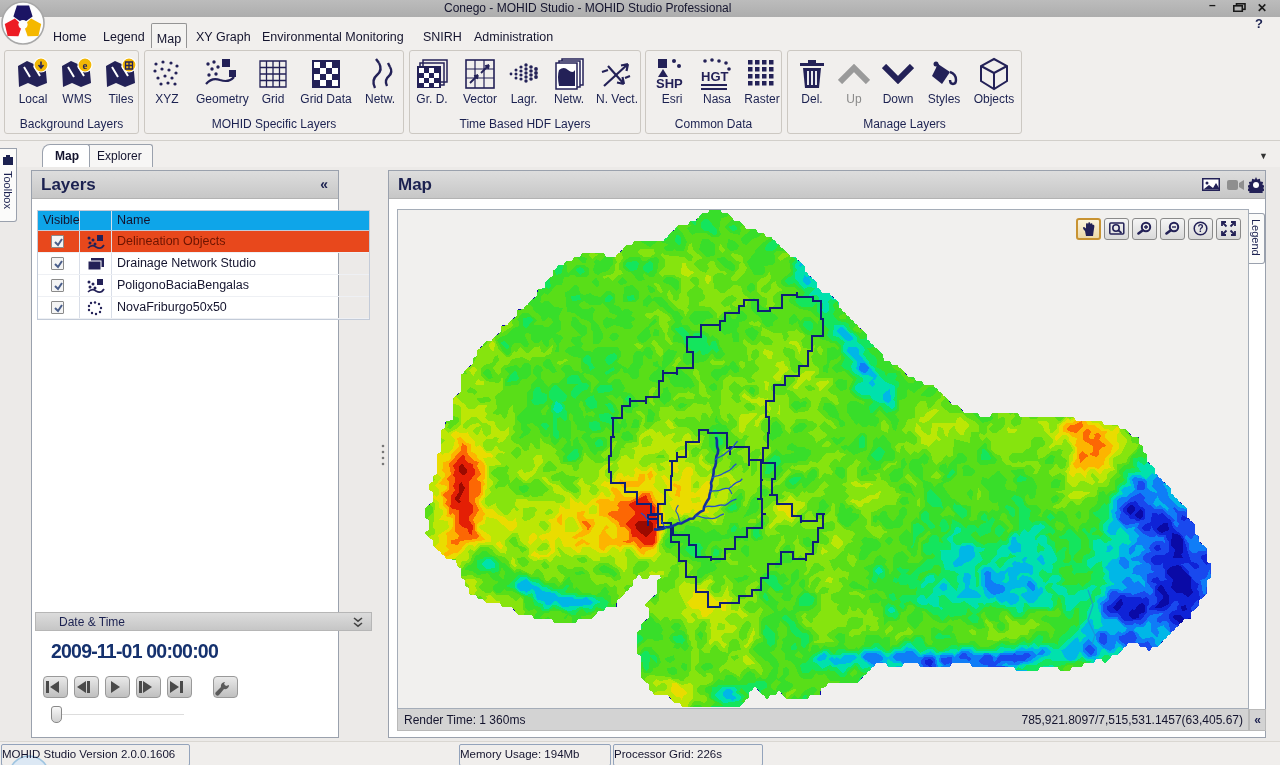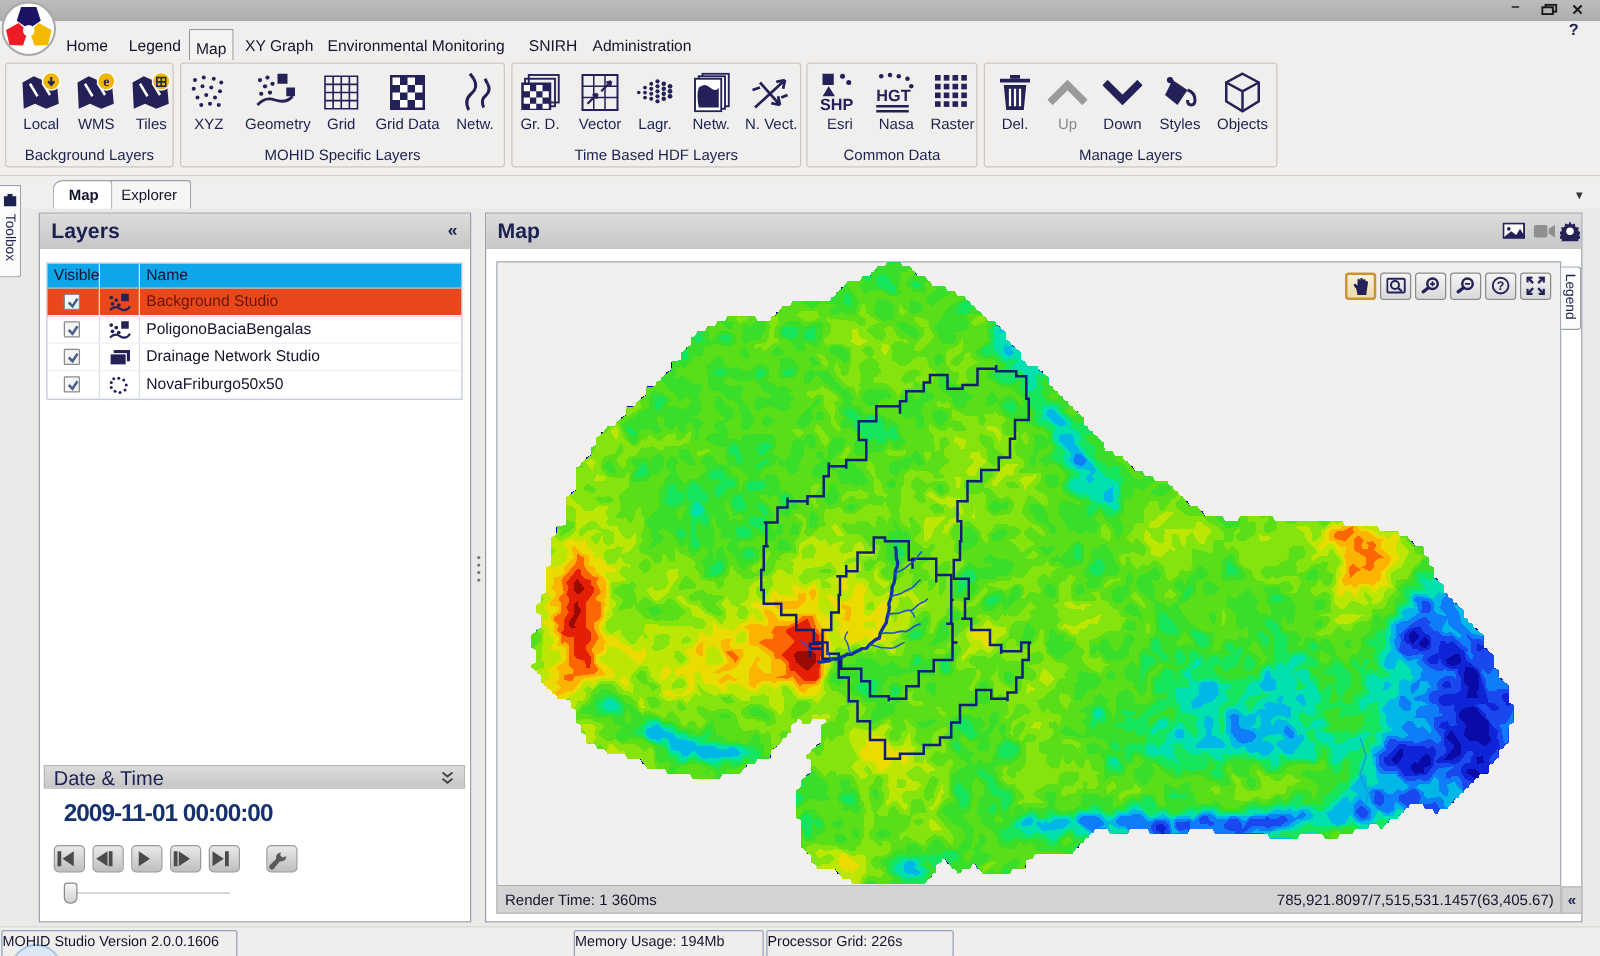--- a/index.html
+++ b/index.html
@@ -25,38 +25,38 @@
 .ptab{position:absolute;top:3px;height:23px;font-size:12px;color:#14142e;background:#f7f6f5;border:1px solid #9aa1ad;border-bottom:none;border-radius:3px 3px 0 0;padding:4px 10px 0 12px}
 .ptab.active{background:#fff;font-weight:bold;z-index:2;border-top-left-radius:8px}
 #tabarrow{position:absolute;right:12px;top:10px;font-size:9px;color:#333}
 
 #toolbox{left:0;top:148px;width:17px;height:74px;background:#fbfbfa;border:1px solid #9aa1ad;border-left:none;border-radius:0 0 3px 0}
 #toolbox .vt{position:absolute;left:2px;top:22px;font-size:11px;color:#1b2150;writing-mode:vertical-rl}
 
 .panel{position:absolute;background:#fff;border:1px solid #9aa1ad}
 .phead{position:absolute;left:0;top:0;right:0;height:28px;background:linear-gradient(#dddddd,#c7c7c7);border-bottom:1px solid #b3b3b3}
 .phead .pt{position:absolute;left:9px;top:4px;font-size:17px;font-weight:bold;color:#1b2150}
-#layers{left:31px;top:170px;width:346px;height:568px}
+#layers{left:31px;top:170px;width:308px;height:568px}
 #mappanel{left:388px;top:170px;width:878px;height:568px}
 
 #ltable{position:absolute;left:5px;top:39px;width:333px;border:1px solid #c3cbd8;font-size:12.5px;color:#14142e}
 #ltable .hrow{height:20px;background:#0ea5e9;border-bottom:1px solid #c3cbd8;position:relative}
 #ltable .row{height:22px;position:relative;border-bottom:1px solid #eef0f4}
 #ltable .c1{position:absolute;left:0;top:0;bottom:0;width:42px;border-right:1px solid #d9dee8}
 #ltable .c2{position:absolute;left:42px;top:0;bottom:0;width:32px;border-right:1px solid #d9dee8}
 #ltable .c3{position:absolute;left:74px;top:0;bottom:0;right:0;padding:3px 0 0 5px}
 #ltable .hrow .c3,#ltable .hrow .c1{padding:2px 0 0 5px}
 #ltable .row.sel{background:#e8481c}
 #ltable .row.sel .c3{color:#6d1400}
 .cbx{position:absolute;left:13px;top:4px;width:13px;height:13px;background:#f4f4f4;border:1px solid #8a8a8a;border-radius:1px}
 .cbx svg{position:absolute;left:0px;top:0px}
 .licon{position:absolute;left:5px;top:3px}
 
 #dthead{position:absolute;left:3px;top:441px;width:337px;height:19px;background:linear-gradient(#dcdcdc,#c6c6c6);border:1px solid #b6b6b6}
-#dthead .dtt{position:absolute;left:7px;top:2px;font-size:16px;color:#1b2150}
+#dthead .dtt{position:absolute;left:23px;top:2px;font-size:12px;color:#1b2150}
 #dtdate{position:absolute;left:19px;top:469px;font-size:19.5px;font-weight:bold;color:#15316e;letter-spacing:-0.8px}
 .mbtn{position:absolute;width:25px;height:22px;background:linear-gradient(#e9e9e9,#bfbfbf);border:1px solid #999;border-radius:4px;top:505px}
 .mbtn svg{margin:3px 0 0 0}
 #slider{position:absolute;left:21px;top:543px;width:131px;height:1px;background:#aaa;border-bottom:1px solid #ddd}
 #sthumb{position:absolute;left:19px;top:535px;width:11px;height:17px;background:linear-gradient(#f8f8f8,#d0d0d0);border:1px solid #888;border-radius:3px 3px 5px 5px}
 
 #mapcanvas{position:absolute;left:8px;top:38px;width:852px;height:500px;border:1px solid #a5adb8;background:#f1f0ee}
 #mapbot{position:absolute;left:8px;top:538px;width:852px;height:22px;background:#d3d3d3;border:1px solid #b9b9b9;border-top:none;font-size:12px;color:#14142e}
 #legend{position:absolute;left:860px;top:42px;width:16px;height:51px;background:#fbfbfa;border:1px solid #9aa1ad;border-left:none;border-radius:0 3px 3px 0}
 #legend .vt{position:absolute;left:1px;top:5px;font-size:11px;color:#1b2150;writing-mode:vertical-rl}
@@ -64,20 +64,21 @@
 .mtool{position:absolute;top:8px;width:25px;height:22px;background:linear-gradient(#f5f5f5,#d9d9d9);border:1px solid #8a8a8a;border-radius:3px;text-align:center}
 .mtool.active{border:2px solid #c89332;background:linear-gradient(#faf3df,#ecd9a8)}
 
 #status{left:0;top:741px;width:1280px;height:24px;background:#f0eeec;border-top:1px solid #dad7d2}
 .scell{position:absolute;top:2px;height:22px;border:1px solid #93a3bb;border-radius:2px;font-size:11.5px;color:#14142e;padding:3px 0 0 0}
 
 #splitdots{left:381px;top:444px;width:4px;height:22px}
 </style></head>
 <body>
 <div class="abs" id="title">
+  <div class="t">Conego - MOHID Studio - MOHID Studio Professional</div>
   <div class="btn" style="left:1209px;top:-2px">–</div>
   <svg style="position:absolute;left:1233px;top:3px" width="13" height="9" viewBox="0 0 13 9">
       <g fill="none" stroke="#1a1a1a" stroke-width="1.6">
         <rect x="3.5" y="0.8" width="8.5" height="5.5"></rect>
         <rect x="0.8" y="2.8" width="8.5" height="5.5" fill="#b5b5b5"></rect>
       </g>
     </svg>
   <div class="btn" style="left:1257px;top:1px">✕</div>
 </div>
 <div class="abs" id="menurow">
@@ -395,59 +396,59 @@
             <g fill="#232157">
               <rect x="12" y="1" width="6" height="6"></rect>
               <circle cx="4" cy="4" r="1.5"></circle>
               <circle cx="8" cy="6" r="1.5"></circle>
               <circle cx="5" cy="9" r="1.5"></circle>
               <circle cx="10" cy="10" r="1.5"></circle>
             </g>
             <path d="M3 14 q4 -4 8 -1 q5 3 8 -2" stroke="#232157" stroke-width="1.7" fill="none"></path>
           </svg>
         </div>
-        <div class="c3">Background Studio</div>
+        <div class="c3">Delineation Objects</div>
       </div>
   <div class="row">
         <div class="c1">
           <span class="cbx">
             <svg width="13" height="13">
               <path d="M3 6 L6 9 L10 3" stroke="#4a5e8a" stroke-width="2" fill="none"></path>
             </svg>
           </span>
         </div>
         <div class="c2">
           <svg class="licon" width="22" height="17" viewBox="0 0 22 17">
-            <g fill="#232157">
-              <rect x="12" y="1" width="6" height="6"></rect>
-              <circle cx="4" cy="4" r="1.5"></circle>
-              <circle cx="8" cy="6" r="1.5"></circle>
-              <circle cx="5" cy="9" r="1.5"></circle>
-              <circle cx="10" cy="10" r="1.5"></circle>
-            </g>
-            <path d="M3 14 q4 -4 8 -1 q5 3 8 -2" stroke="#232157" stroke-width="1.7" fill="none"></path>
-          </svg>
-        </div>
-        <div class="c3">PoligonoBaciaBengalas</div>
+            <rect x="6" y="2" width="13" height="9" fill="#232157"></rect>
+            <rect x="3" y="5" width="13" height="9" fill="#232157" stroke="#fff" stroke-width="1"></rect>
+          </svg>
+        </div>
+        <div class="c3">Drainage Network Studio</div>
       </div>
   <div class="row">
         <div class="c1">
           <span class="cbx">
             <svg width="13" height="13">
               <path d="M3 6 L6 9 L10 3" stroke="#4a5e8a" stroke-width="2" fill="none"></path>
             </svg>
           </span>
         </div>
         <div class="c2">
           <svg class="licon" width="22" height="17" viewBox="0 0 22 17">
-            <rect x="6" y="2" width="13" height="9" fill="#232157"></rect>
-            <rect x="3" y="5" width="13" height="9" fill="#232157" stroke="#fff" stroke-width="1"></rect>
-          </svg>
-        </div>
-        <div class="c3">Drainage Network Studio</div>
+            <g fill="#232157">
+              <rect x="12" y="1" width="6" height="6"></rect>
+              <circle cx="4" cy="4" r="1.5"></circle>
+              <circle cx="8" cy="6" r="1.5"></circle>
+              <circle cx="5" cy="9" r="1.5"></circle>
+              <circle cx="10" cy="10" r="1.5"></circle>
+            </g>
+            <path d="M3 14 q4 -4 8 -1 q5 3 8 -2" stroke="#232157" stroke-width="1.7" fill="none"></path>
+          </svg>
+        </div>
+        <div class="c3">PoligonoBaciaBengalas</div>
       </div>
   <div class="row">
         <div class="c1">
           <span class="cbx">
             <svg width="13" height="13">
               <path d="M3 6 L6 9 L10 3" stroke="#4a5e8a" stroke-width="2" fill="none"></path>
             </svg>
           </span>
         </div>
         <div class="c2">

